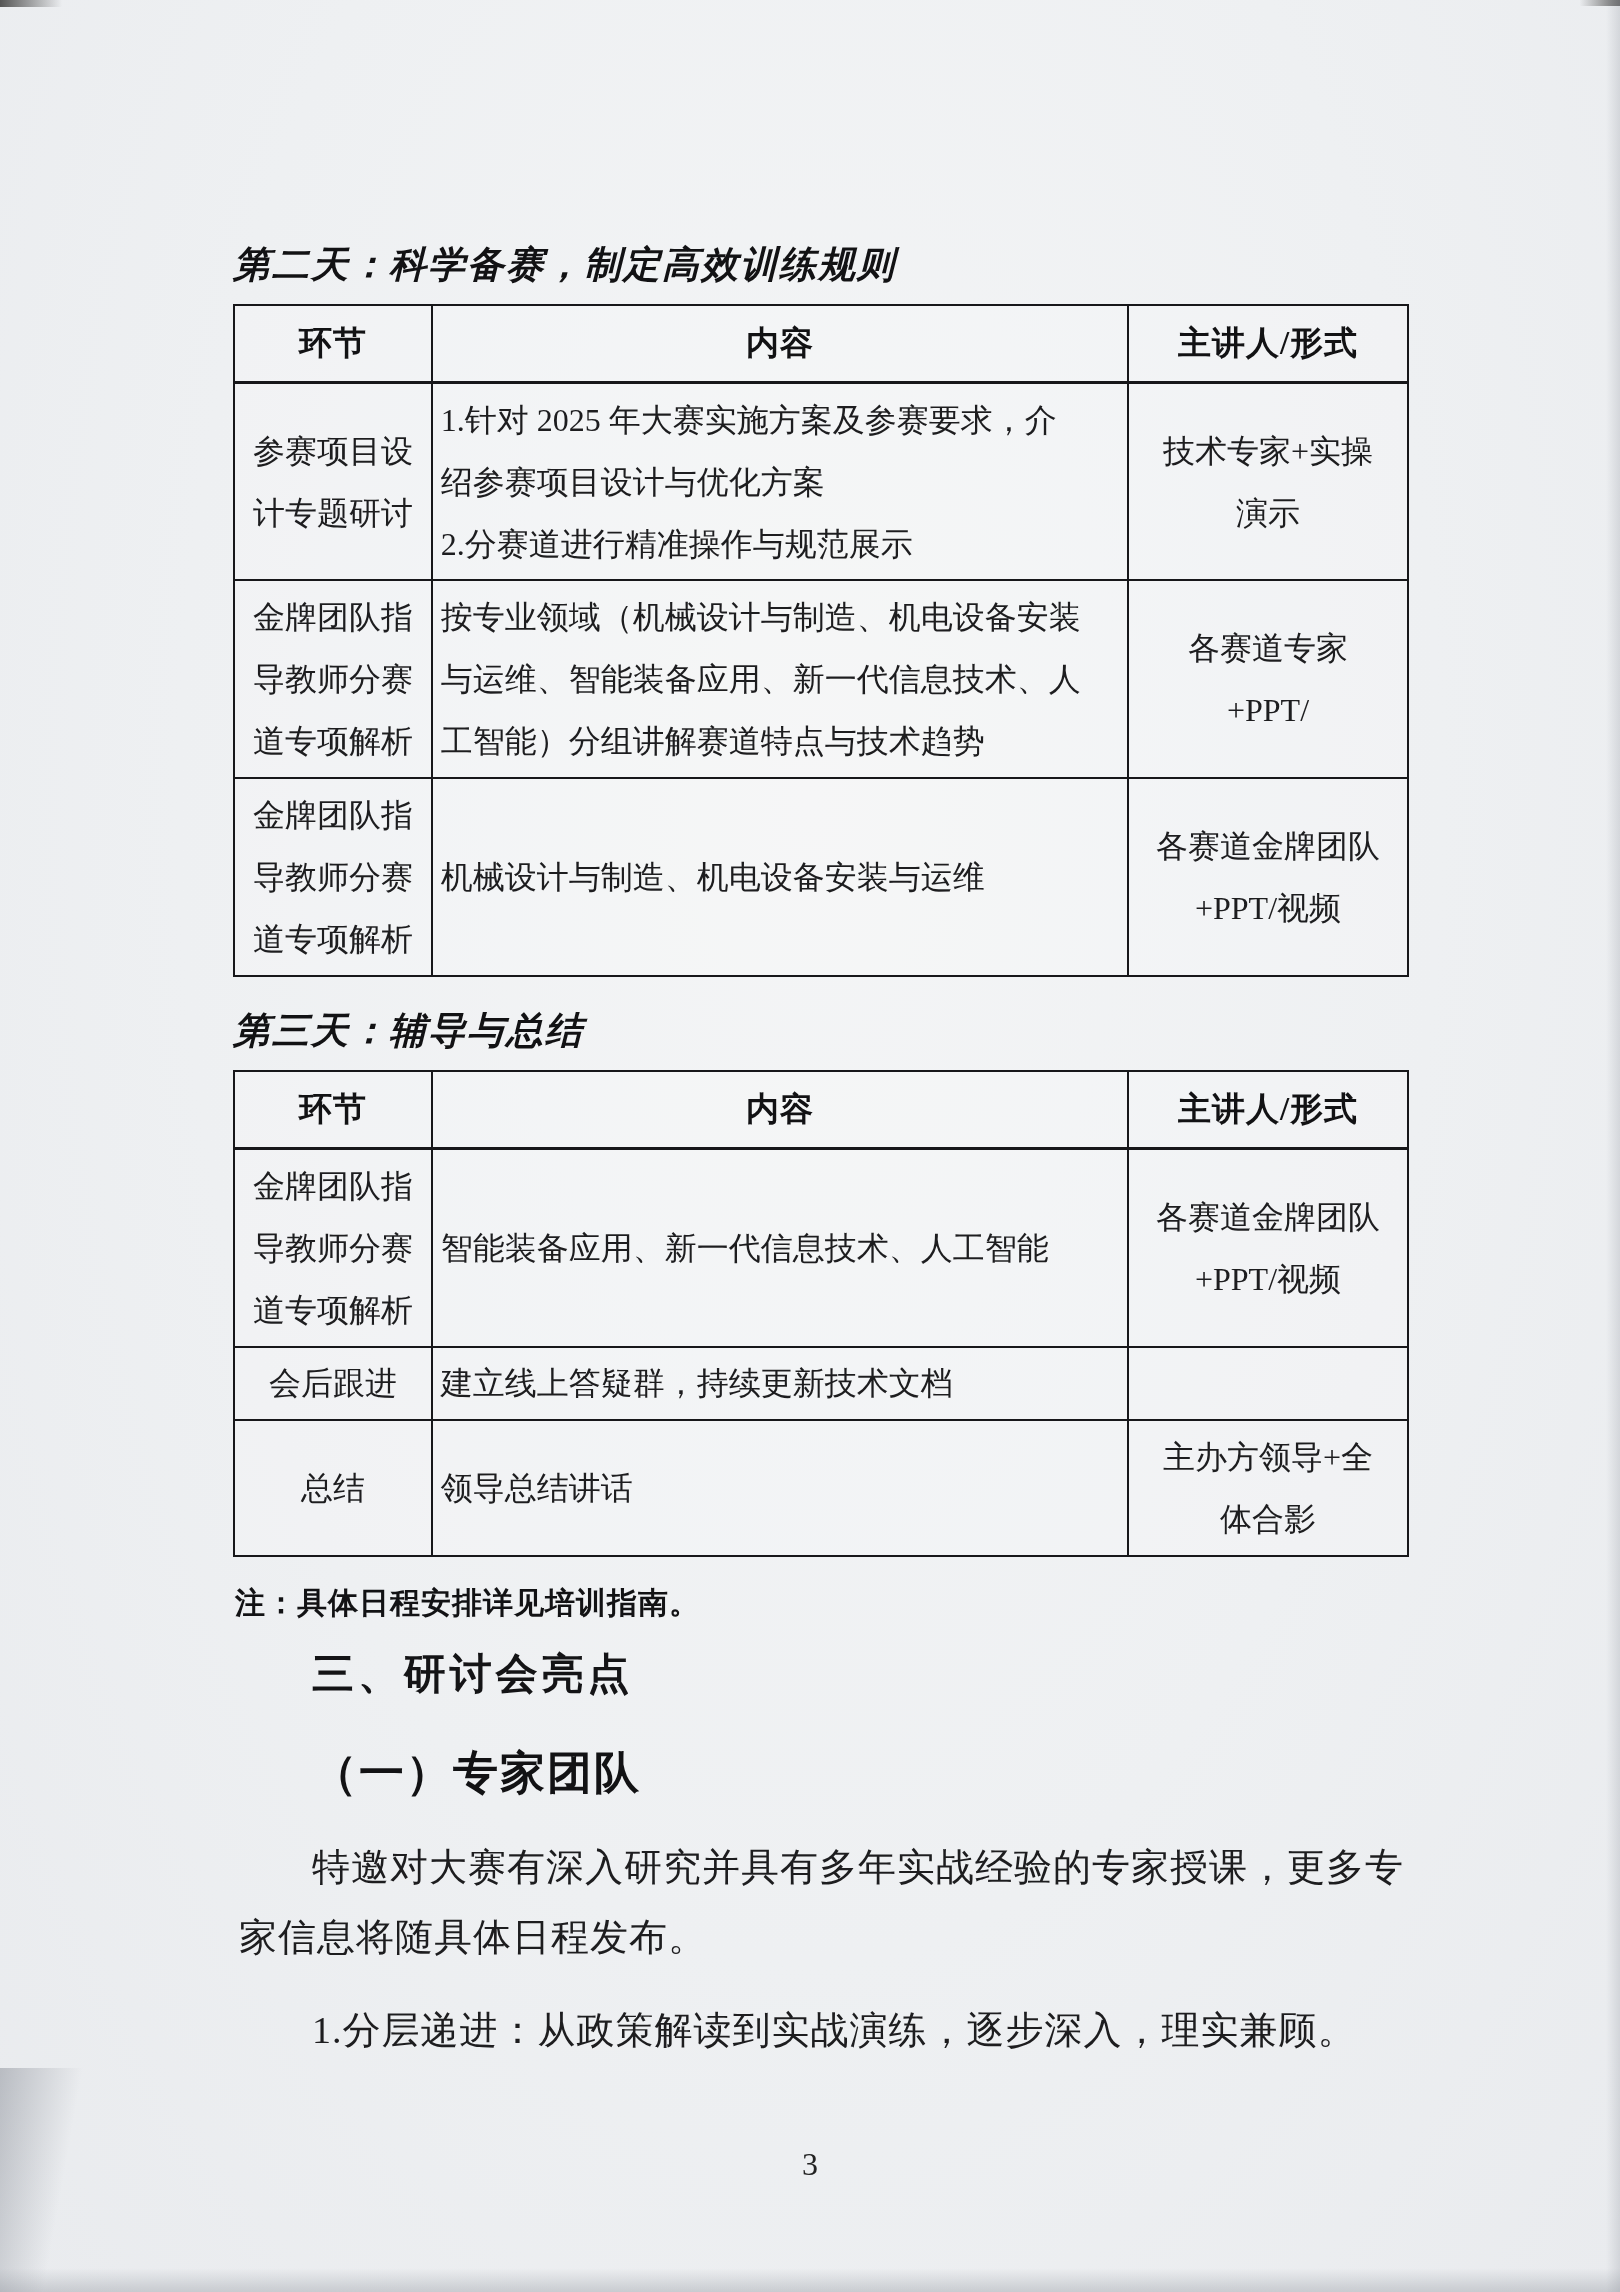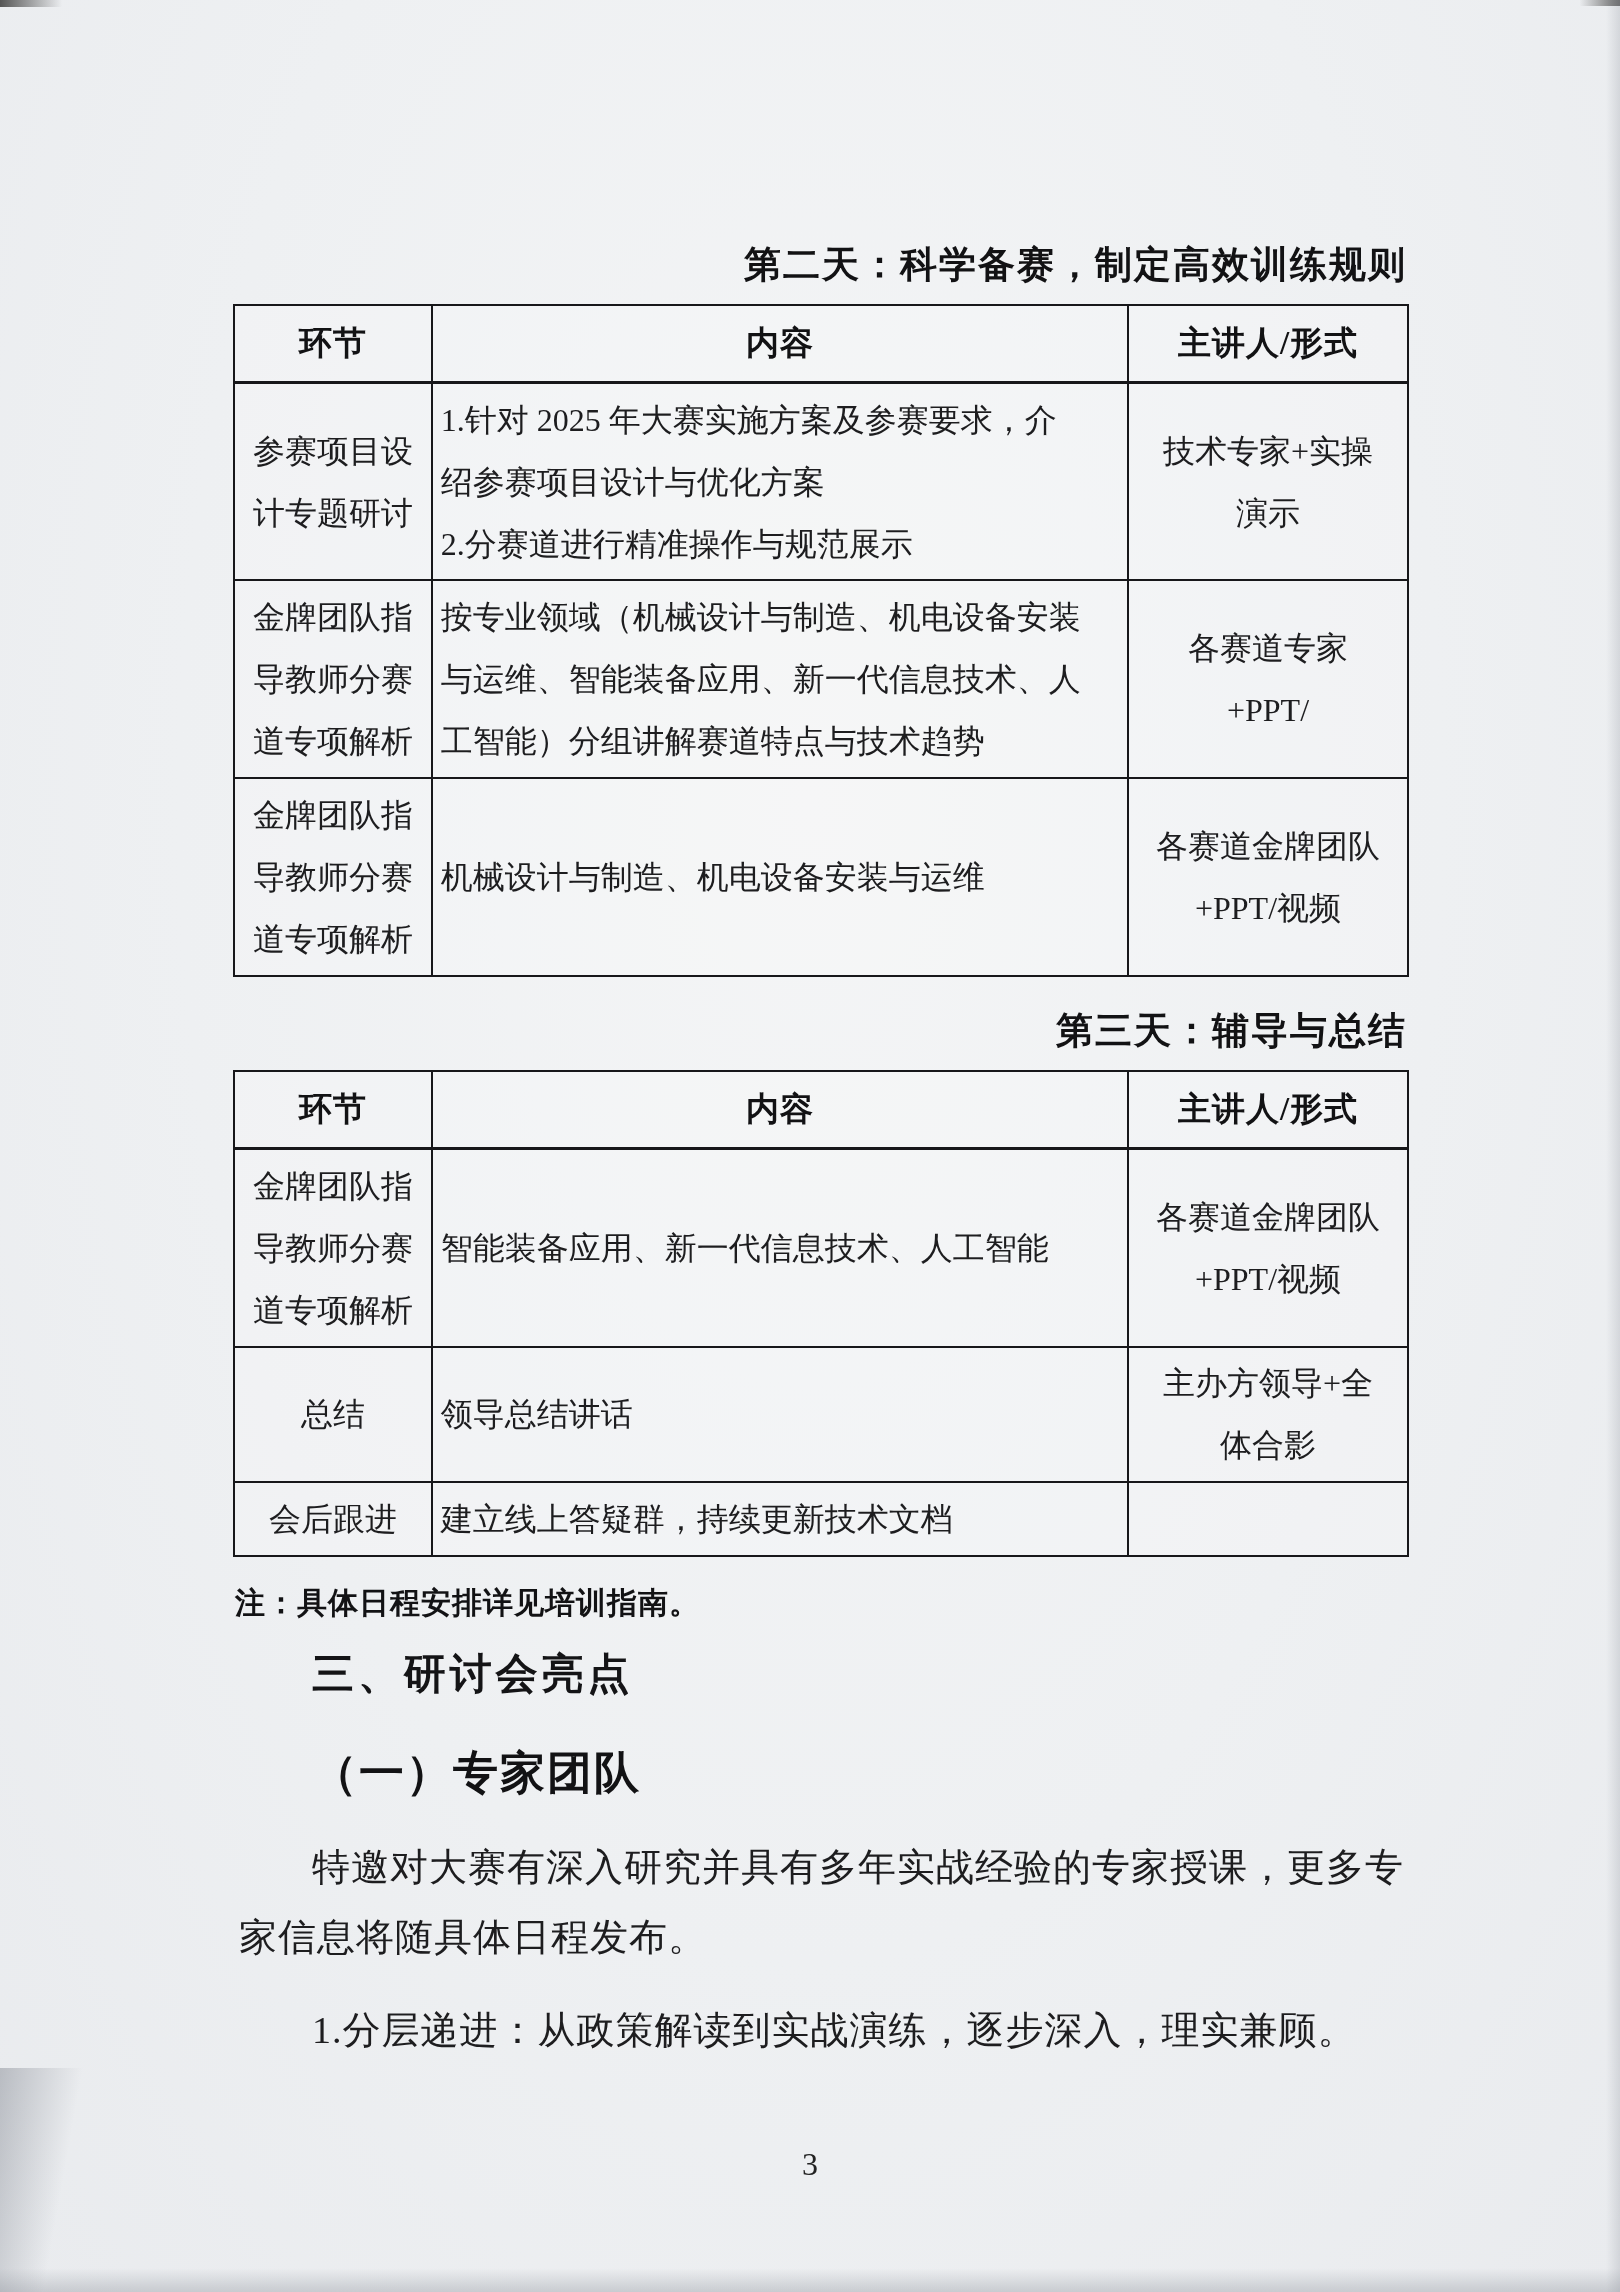--- a/index.html
+++ b/index.html
@@ -21,25 +21,26 @@
     background:linear-gradient(270deg,#666 0%, rgba(100,100,100,0) 90%); }
   .fold-bl { left:0; bottom:0; width:88px; height:225px;
     background:linear-gradient(100deg, rgba(125,130,140,.45) 0%, rgba(125,130,140,0) 65%); }
   .shadow-bottom { left:0; bottom:0; width:100%; height:25.5px;
     background:linear-gradient(0deg, rgba(130,135,145,.35), rgba(130,135,145,0)); }
   .shadow-right { right:0; top:0; width:13.7px; height:100%;
     background:linear-gradient(270deg, rgba(140,145,155,.25), rgba(140,145,155,0)); }
 
   .doc-title {
     width:1174px; margin:240px 0 13.7px 233px;
-    text-align:right;
+    text-align:left;
     font-size:37px; font-weight:bold;
     font-family:"Liberation Sans","DejaVu Sans",sans-serif;
     letter-spacing:2px;
     color:#121214;
+    font-style:italic;
   }
   .doc-title.second { margin-top:29px; }
 
   table.sched {
     border-collapse:collapse;
     table-layout:fixed;
     margin-left:233px;
     width:1174px;
     border:2.9px solid #17171a;
     background:rgba(255,255,255,0.18);
@@ -187,30 +188,30 @@
     <tbody>
       <tr>
         <td class="cell-stage">金牌团队指
 导教师分赛
 道专项解析</td>
         <td class="cell-content">智能装备应用、新一代信息技术、人工智能</td>
         <td class="cell-speaker">各赛道金牌团队
 +PPT/视频</td>
       </tr>
       <tr>
+        <td class="cell-stage">会后跟进</td>
+        <td class="cell-content">建立线上答疑群，持续更新技术文档</td>
+        <td class="cell-speaker"></td>
+      </tr>
+      <tr>
         <td class="cell-stage">总结</td>
         <td class="cell-content">领导总结讲话</td>
         <td class="cell-speaker">主办方领导+全
 体合影</td>
       </tr>
-      <tr>
-        <td class="cell-stage">会后跟进</td>
-        <td class="cell-content">建立线上答疑群，持续更新技术文档</td>
-        <td class="cell-speaker"></td>
-      </tr>
     </tbody>
   </table>
 
   <div class="note">注：具体日程安排详见培训指南。</div>
 
   <div class="sec-heading">三、研讨会亮点</div>
 
   <div class="sub-heading">（一）专家团队</div>
 
   <div class="para">特邀对大赛有深入研究并具有多年实战经验的专家授课，更多专

